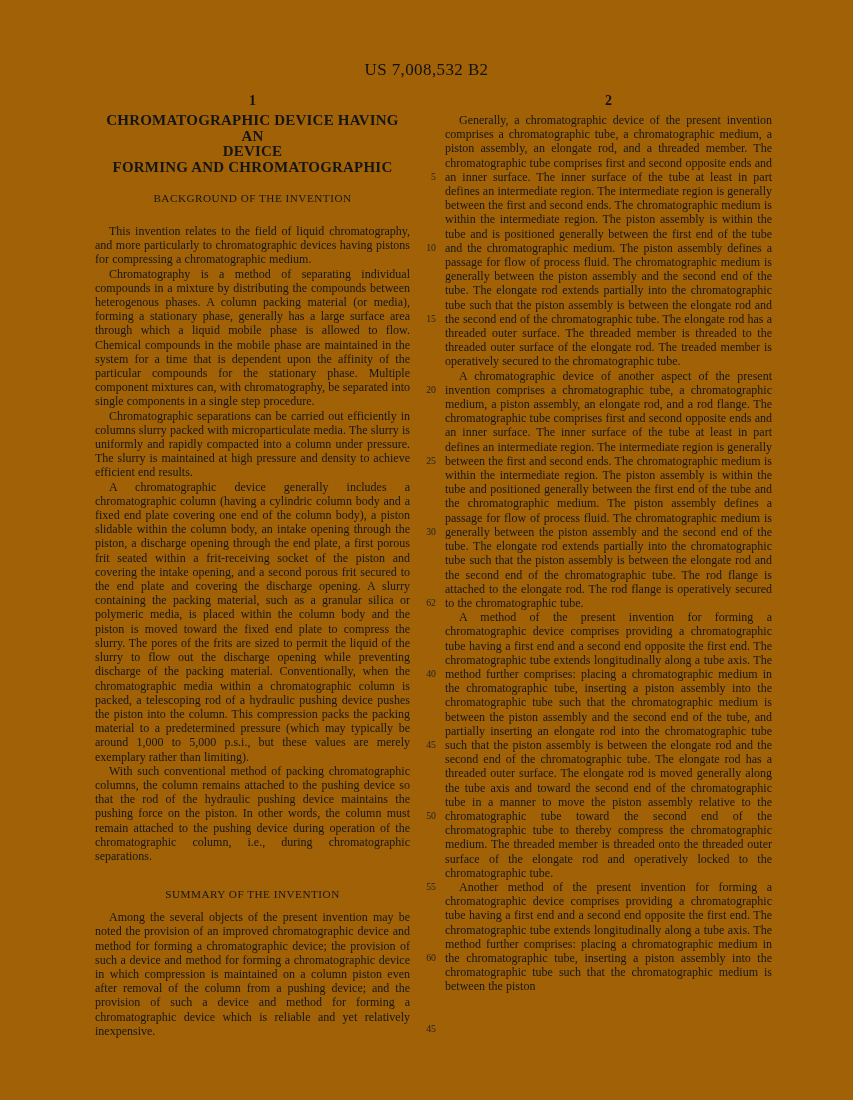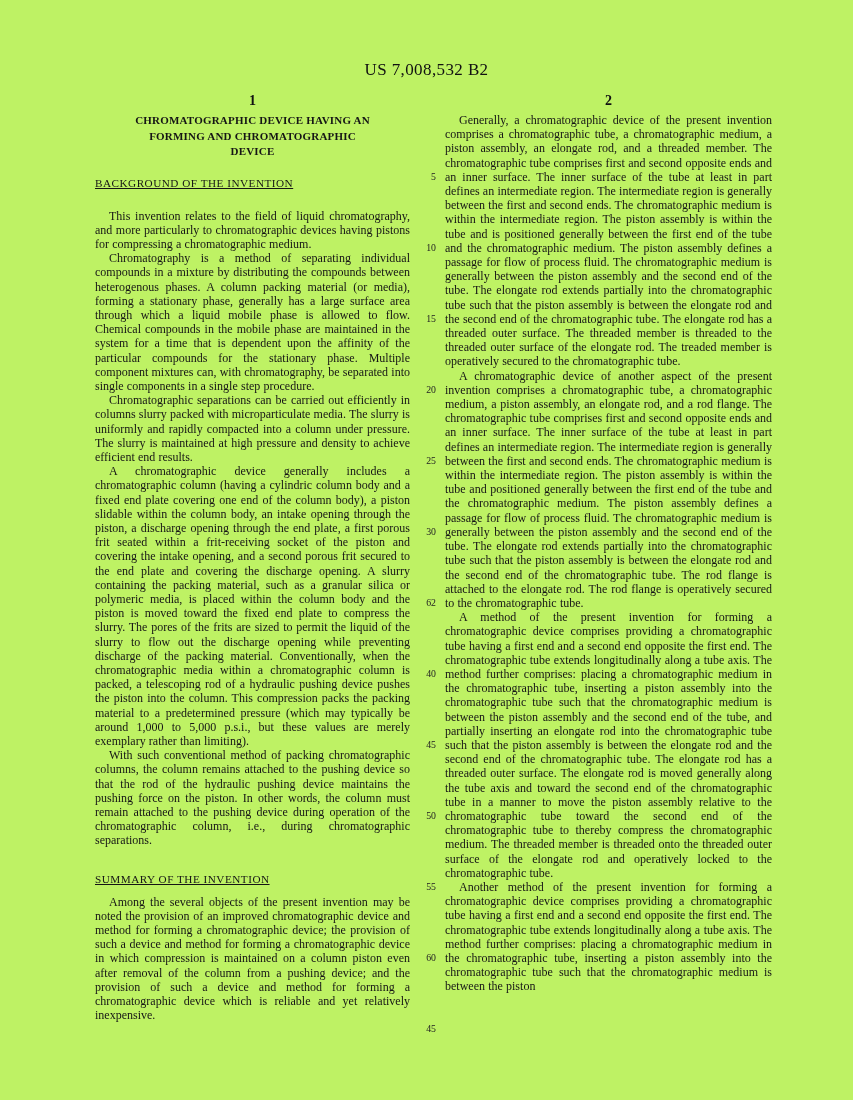--- a/index.html
+++ b/index.html
@@ -4,21 +4,21 @@
 <style>
   html, body {
     margin: 0;
     padding: 0;
     background: #ffffff;
   }
   .page {
     position: relative;
     width: 853px;
     height: 1100px;
-    background: #bef264;
+    background: #a16207;
     color: #151515;
     font-family: "Liberation Serif", "DejaVu Serif", serif;
     overflow: hidden;
     --lh: 14.2px;
   }
   .patent-number {
     padding-top: 60px;
     text-align: center;
     font-size: 17px;
     letter-spacing: 0.4px;
@@ -56,32 +56,32 @@
     text-align: center;
     font-weight: bold;
     font-size: 14px;
     line-height: 17px;
     margin-bottom: 4px;
     color: #111;
   }
   .invention-title {
     text-align: center;
     font-weight: bold;
-    font-size: 11px;
+    font-size: 15px;
     line-height: 15.5px;
     letter-spacing: 0.2px;
     margin: 0 0 16px 0;
   }
   .section-heading {
+    text-align: center;
     font-weight: normal;
     font-size: 11.2px;
     line-height: 15px;
     letter-spacing: 0.5px;
     margin: 0 0 18px 0;
-    text-decoration: underline;
   }
   .section-heading.spaced {
     margin-top: 24px;
     margin-bottom: 8px;
   }
   p.body-text {
     margin: 0;
     font-size: 12px;
     line-height: var(--lh);
     text-align: justify;
@@ -96,22 +96,22 @@
 
   <div class="patent-number">US 7,008,532 B2</div>
 
   <div class="body-grid">
 
     <div class="col left">
       <div class="col-num">1</div>
 
       <div class="invention-title">
         <div>CHROMATOGRAPHIC DEVICE HAVING AN</div>
+        <div>DEVICE</div>
         <div>FORMING AND CHROMATOGRAPHIC</div>
-        <div>DEVICE</div>
       </div>
 
       <div class="section-heading">BACKGROUND OF THE INVENTION</div>
 
       <p class="body-text">This invention relates to the field of liquid chromatography, and more particularly to chromatographic devices having pistons for compressing a chromatographic medium.</p>
       <p class="body-text">Chromatography is a method of separating individual compounds in a mixture by distributing the compounds between heterogenous phases. A column packing material (or media), forming a stationary phase, generally has a large surface area through which a liquid mobile phase is allowed to flow. Chemical compounds in the mobile phase are maintained in the system for a time that is dependent upon the affinity of the particular compounds for the stationary phase. Multiple component mixtures can, with chromatography, be separated into single components in a single step procedure.</p>
       <p class="body-text">Chromatographic separations can be carried out efficiently in columns slurry packed with microparticulate media. The slurry is uniformly and rapidly compacted into a column under pressure. The slurry is maintained at high pressure and density to achieve efficient end results.</p>
       <p class="body-text">A chromatographic device generally includes a chromatographic column (having a cylindric column body and a fixed end plate covering one end of the column body), a piston slidable within the column body, an intake opening through the piston, a discharge opening through the end plate, a first porous frit seated within a frit-receiving socket of the piston and covering the intake opening, and a second porous frit secured to the end plate and covering the discharge opening. A slurry containing the packing material, such as a granular silica or polymeric media, is placed within the column body and the piston is moved toward the fixed end plate to compress the slurry. The pores of the frits are sized to permit the liquid of the slurry to flow out the discharge opening while preventing discharge of the packing material. Conventionally, when the chromatographic media within a chromatographic column is packed, a telescoping rod of a hydraulic pushing device pushes the piston into the column. This compression packs the packing material to a predetermined pressure (which may typically be around 1,000 to 5,000 p.s.i., but these values are merely exemplary rather than limiting).</p>
       <p class="body-text">With such conventional method of packing chromatographic columns, the column remains attached to the pushing device so that the rod of the hydraulic pushing device maintains the pushing force on the piston. In other words, the column must remain attached to the pushing device during operation of the chromatographic column, i.e., during chromatographic separations.</p>
 

